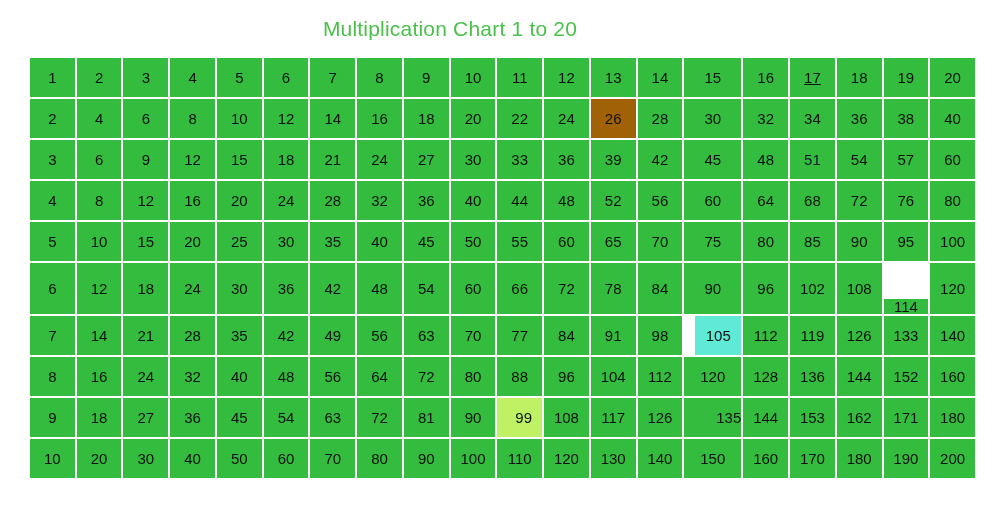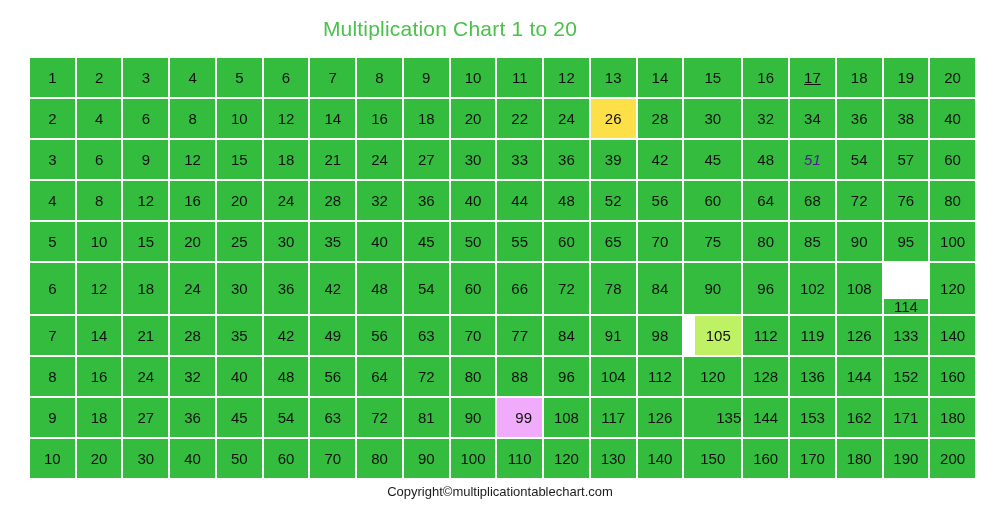--- a/index.html
+++ b/index.html
@@ -106,21 +106,21 @@
       <div class="grid-cell" style="background: rgb(51, 188, 61); color: rgb(17, 17, 17);">6</div>
       <div class="grid-cell" style="background: rgb(51, 188, 61); color: rgb(17, 17, 17);">8</div>
       <div class="grid-cell" style="background: rgb(51, 188, 61); color: rgb(17, 17, 17);">10</div>
       <div class="grid-cell" style="background: rgb(51, 188, 61); color: rgb(17, 17, 17);">12</div>
       <div class="grid-cell" style="background: rgb(51, 188, 61); color: rgb(17, 17, 17);">14</div>
       <div class="grid-cell" style="background: rgb(51, 188, 61); color: rgb(17, 17, 17);">16</div>
       <div class="grid-cell" style="background: rgb(51, 188, 61); color: rgb(17, 17, 17);">18</div>
       <div class="grid-cell" style="background: rgb(51, 188, 61); color: rgb(17, 17, 17);">20</div>
       <div class="grid-cell" style="background: rgb(51, 188, 61); color: rgb(17, 17, 17);">22</div>
       <div class="grid-cell" style="background: rgb(51, 188, 61); color: rgb(17, 17, 17);">24</div>
-      <div class="grid-cell" style="background: #fde047; color: rgb(17, 17, 17);">26</div>
+      <div class="grid-cell" style="background: #a16207; color: rgb(17, 17, 17);">26</div>
       <div class="grid-cell" style="background: rgb(51, 188, 61); color: rgb(17, 17, 17);">28</div>
       <div class="grid-cell" style="background: rgb(51, 188, 61); color: rgb(17, 17, 17);">30</div>
       <div class="grid-cell" style="background: rgb(51, 188, 61); color: rgb(17, 17, 17);">32</div>
       <div class="grid-cell" style="background: rgb(51, 188, 61); color: rgb(17, 17, 17);">34</div>
       <div class="grid-cell" style="background: rgb(51, 188, 61); color: rgb(17, 17, 17);">36</div>
       <div class="grid-cell" style="background: rgb(51, 188, 61); color: rgb(17, 17, 17);">38</div>
       <div class="grid-cell" style="background: rgb(51, 188, 61); color: rgb(17, 17, 17);">40</div>
       <div class="grid-cell" style="background: rgb(51, 188, 61); color: rgb(17, 17, 17);">3</div>
       <div class="grid-cell" style="background: rgb(51, 188, 61); color: rgb(17, 17, 17);">6</div>
       <div class="grid-cell" style="background: rgb(51, 188, 61); color: rgb(17, 17, 17);">9</div>
@@ -130,21 +130,21 @@
       <div class="grid-cell" style="background: rgb(51, 188, 61); color: rgb(17, 17, 17);">21</div>
       <div class="grid-cell" style="background: rgb(51, 188, 61); color: rgb(17, 17, 17);">24</div>
       <div class="grid-cell" style="background: rgb(51, 188, 61); color: rgb(17, 17, 17);">27</div>
       <div class="grid-cell" style="background: rgb(51, 188, 61); color: rgb(17, 17, 17);">30</div>
       <div class="grid-cell" style="background: rgb(51, 188, 61); color: rgb(17, 17, 17);">33</div>
       <div class="grid-cell" style="background: rgb(51, 188, 61); color: rgb(17, 17, 17);">36</div>
       <div class="grid-cell" style="background: rgb(51, 188, 61); color: rgb(17, 17, 17);">39</div>
       <div class="grid-cell" style="background: rgb(51, 188, 61); color: rgb(17, 17, 17);">42</div>
       <div class="grid-cell" style="background: rgb(51, 188, 61); color: rgb(17, 17, 17);">45</div>
       <div class="grid-cell" style="background: rgb(51, 188, 61); color: rgb(17, 17, 17);">48</div>
-      <div class="grid-cell" style="background: rgb(51, 188, 61); color: #4c1d95; font-style: italic;">51</div>
+      <div class="grid-cell" style="background: rgb(51, 188, 61); color: #0f172a;">51</div>
       <div class="grid-cell" style="background: rgb(51, 188, 61); color: rgb(17, 17, 17);">54</div>
       <div class="grid-cell" style="background: rgb(51, 188, 61); color: rgb(17, 17, 17);">57</div>
       <div class="grid-cell" style="background: rgb(51, 188, 61); color: rgb(17, 17, 17);">60</div>
       <div class="grid-cell" style="background: rgb(51, 188, 61); color: rgb(17, 17, 17);">4</div>
       <div class="grid-cell" style="background: rgb(51, 188, 61); color: rgb(17, 17, 17);">8</div>
       <div class="grid-cell" style="background: rgb(51, 188, 61); color: rgb(17, 17, 17);">12</div>
       <div class="grid-cell" style="background: rgb(51, 188, 61); color: rgb(17, 17, 17);">16</div>
       <div class="grid-cell" style="background: rgb(51, 188, 61); color: rgb(17, 17, 17);">20</div>
       <div class="grid-cell" style="background: rgb(51, 188, 61); color: rgb(17, 17, 17);">24</div>
       <div class="grid-cell" style="background: rgb(51, 188, 61); color: rgb(17, 17, 17);">28</div>
@@ -208,21 +208,21 @@
       <div class="grid-cell" style="background: rgb(51, 188, 61); color: rgb(17, 17, 17);">35</div>
       <div class="grid-cell" style="background: rgb(51, 188, 61); color: rgb(17, 17, 17);">42</div>
       <div class="grid-cell" style="background: rgb(51, 188, 61); color: rgb(17, 17, 17);">49</div>
       <div class="grid-cell" style="background: rgb(51, 188, 61); color: rgb(17, 17, 17);">56</div>
       <div class="grid-cell" style="background: rgb(51, 188, 61); color: rgb(17, 17, 17);">63</div>
       <div class="grid-cell" style="background: rgb(51, 188, 61); color: rgb(17, 17, 17);">70</div>
       <div class="grid-cell" style="background: rgb(51, 188, 61); color: rgb(17, 17, 17);">77</div>
       <div class="grid-cell" style="background: rgb(51, 188, 61); color: rgb(17, 17, 17);">84</div>
       <div class="grid-cell" style="background: rgb(51, 188, 61); color: rgb(17, 17, 17);">91</div>
       <div class="grid-cell" style="background: rgb(51, 188, 61); color: rgb(17, 17, 17);">98</div>
-      <div class="grid-cell" style="background: #bef264; color: rgb(17, 17, 17); margin-left: 11px;">105</div>
+      <div class="grid-cell" style="background: #5eead4; color: rgb(17, 17, 17); margin-left: 11px;">105</div>
       <div class="grid-cell" style="background: rgb(51, 188, 61); color: rgb(17, 17, 17);">112</div>
       <div class="grid-cell" style="background: rgb(51, 188, 61); color: rgb(17, 17, 17);">119</div>
       <div class="grid-cell" style="background: rgb(51, 188, 61); color: rgb(17, 17, 17);">126</div>
       <div class="grid-cell" style="background: rgb(51, 188, 61); color: rgb(17, 17, 17);">133</div>
       <div class="grid-cell" style="background: rgb(51, 188, 61); color: rgb(17, 17, 17);">140</div>
       <div class="grid-cell" style="background: rgb(51, 188, 61); color: rgb(17, 17, 17);">8</div>
       <div class="grid-cell" style="background: rgb(51, 188, 61); color: rgb(17, 17, 17);">16</div>
       <div class="grid-cell" style="background: rgb(51, 188, 61); color: rgb(17, 17, 17);">24</div>
       <div class="grid-cell" style="background: rgb(51, 188, 61); color: rgb(17, 17, 17);">32</div>
       <div class="grid-cell" style="background: rgb(51, 188, 61); color: rgb(17, 17, 17);">40</div>
@@ -244,21 +244,21 @@
       <div class="grid-cell" style="background: rgb(51, 188, 61); color: rgb(17, 17, 17);">9</div>
       <div class="grid-cell" style="background: rgb(51, 188, 61); color: rgb(17, 17, 17);">18</div>
       <div class="grid-cell" style="background: rgb(51, 188, 61); color: rgb(17, 17, 17);">27</div>
       <div class="grid-cell" style="background: rgb(51, 188, 61); color: rgb(17, 17, 17);">36</div>
       <div class="grid-cell" style="background: rgb(51, 188, 61); color: rgb(17, 17, 17);">45</div>
       <div class="grid-cell" style="background: rgb(51, 188, 61); color: rgb(17, 17, 17);">54</div>
       <div class="grid-cell" style="background: rgb(51, 188, 61); color: rgb(17, 17, 17);">63</div>
       <div class="grid-cell" style="background: rgb(51, 188, 61); color: rgb(17, 17, 17);">72</div>
       <div class="grid-cell" style="background: rgb(51, 188, 61); color: rgb(17, 17, 17);">81</div>
       <div class="grid-cell" style="background: rgb(51, 188, 61); color: rgb(17, 17, 17);">90</div>
-      <div class="grid-cell" style="background: #f0abfc; color: rgb(17, 17, 17); padding-left: 8px;">99</div>
+      <div class="grid-cell" style="background: #bef264; color: rgb(17, 17, 17); padding-left: 8px;">99</div>
       <div class="grid-cell" style="background: rgb(51, 188, 61); color: rgb(17, 17, 17);">108</div>
       <div class="grid-cell" style="background: rgb(51, 188, 61); color: rgb(17, 17, 17);">117</div>
       <div class="grid-cell" style="background: rgb(51, 188, 61); color: rgb(17, 17, 17);">126</div>
       <div class="grid-cell" style="background: rgb(51, 188, 61); color: rgb(17, 17, 17); padding-left: 32px;">135</div>
       <div class="grid-cell" style="background: rgb(51, 188, 61); color: rgb(17, 17, 17);">144</div>
       <div class="grid-cell" style="background: rgb(51, 188, 61); color: rgb(17, 17, 17);">153</div>
       <div class="grid-cell" style="background: rgb(51, 188, 61); color: rgb(17, 17, 17);">162</div>
       <div class="grid-cell" style="background: rgb(51, 188, 61); color: rgb(17, 17, 17);">171</div>
       <div class="grid-cell" style="background: rgb(51, 188, 61); color: rgb(17, 17, 17);">180</div>
       <div class="grid-cell" style="background: rgb(51, 188, 61); color: rgb(17, 17, 17);">10</div>
@@ -276,15 +276,14 @@
       <div class="grid-cell" style="background: rgb(51, 188, 61); color: rgb(17, 17, 17);">130</div>
       <div class="grid-cell" style="background: rgb(51, 188, 61); color: rgb(17, 17, 17);">140</div>
       <div class="grid-cell" style="background: rgb(51, 188, 61); color: rgb(17, 17, 17);">150</div>
       <div class="grid-cell" style="background: rgb(51, 188, 61); color: rgb(17, 17, 17);">160</div>
       <div class="grid-cell" style="background: rgb(51, 188, 61); color: rgb(17, 17, 17);">170</div>
       <div class="grid-cell" style="background: rgb(51, 188, 61); color: rgb(17, 17, 17);">180</div>
       <div class="grid-cell" style="background: rgb(51, 188, 61); color: rgb(17, 17, 17);">190</div>
       <div class="grid-cell" style="background: rgb(51, 188, 61); color: rgb(17, 17, 17);">200</div>
     </div>
 
-  <div id="chart-footer" style="color: rgb(28, 28, 28);">Copyright©multiplicationtablechart.com</div>
 
 </div>
 
 </body></html>

